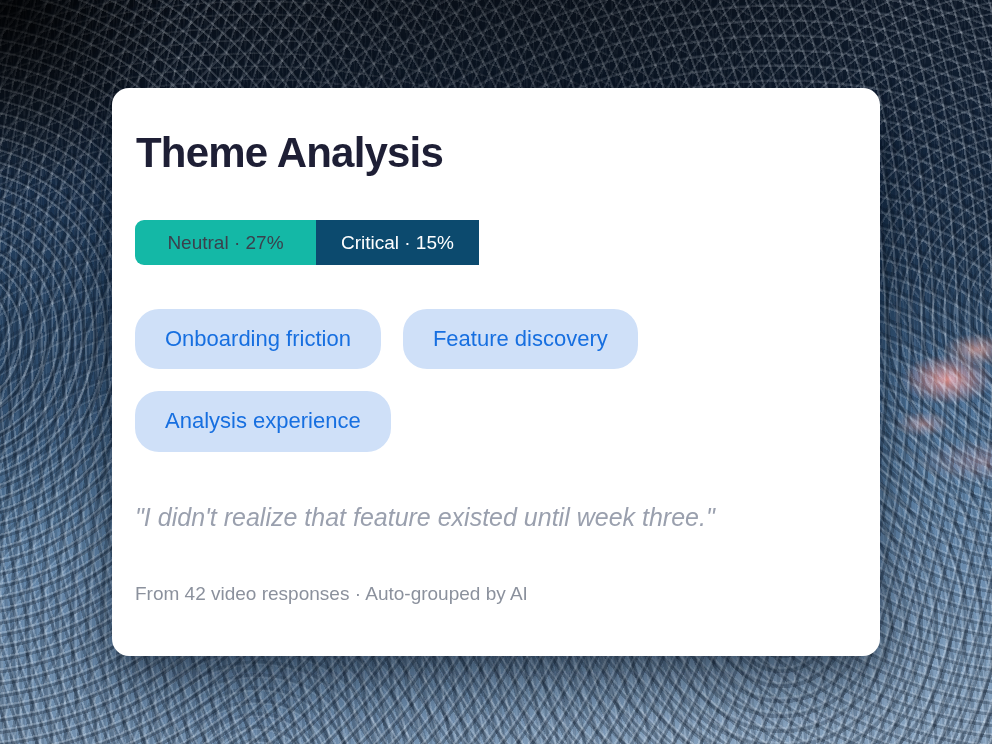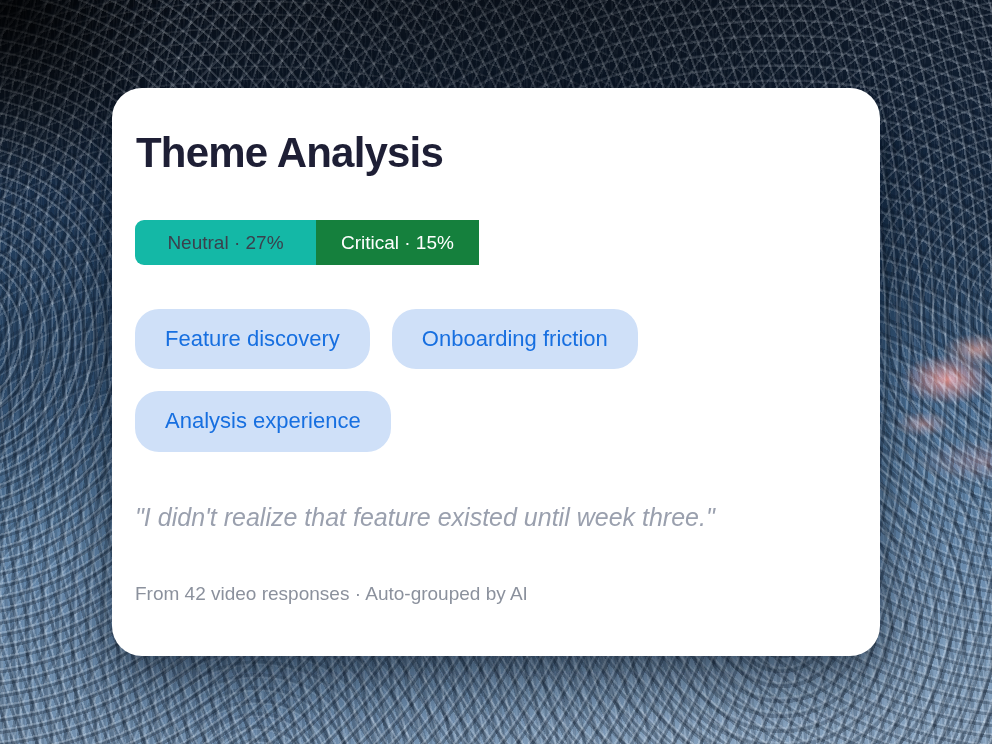--- a/index.html
+++ b/index.html
@@ -104,21 +104,21 @@
   }
 
   
   #card {
     position: absolute;
     left: 112px;
     top: 88px;
     width: 768px;
     height: 568px;
     background: #ffffff;
-    border-radius: 30px;
+    border-radius: 17px;
     box-shadow:
       0 28px 60px rgba(6, 16, 30, .38),
       0 8px 22px rgba(6, 16, 30, .22);
     padding: 40px 0 0 0;
   }
 
   .card-title {
     margin: 0 0 0 24px;
     padding-top: 2px;
     font-size: 42px;
@@ -142,21 +142,21 @@
     display: flex;
     align-items: center;
     justify-content: center;
     font-size: 19px;
     font-weight: 500;
     white-space: nowrap;
     height: 100%;
   }
   .seg-positive { background: #6d28e0; color: #ffffff; }
   .seg-neutral  { background: #14b8a6; color: #3a414d; }
-  .seg-critical { background: #15803d; color: #ffffff; }
+  .seg-critical { background: #0c4a6e; color: #ffffff; }
 
   
   #theme-chips {
     display: flex;
     flex-wrap: wrap;
     gap: 22px 22px;
     margin: 44px 0 0 23px;
     width: 720px;
   }
 
@@ -201,22 +201,22 @@
 <div id="card">
 
   <h1 class="card-title">Theme Analysis</h1>
 
   <div id="sentiment-bar">
     <div class="seg seg-neutral" style="width:25.2%">Neutral · 27%</div>
     <div class="seg seg-critical" style="width:22.7%">Critical · 15%</div>
   </div>
 
   <div id="theme-chips">
+    <div class="chip">Onboarding friction</div>
     <div class="chip">Feature discovery</div>
-    <div class="chip">Onboarding friction</div>
     <div class="chip">Analysis experience</div>
   </div>
 
   <div class="card-quote">"I didn't realize that feature existed until week three."</div>
 
   <div class="card-footer">From 42 video responses · Auto-grouped by AI</div>
 
 </div>
 
 </body></html>

